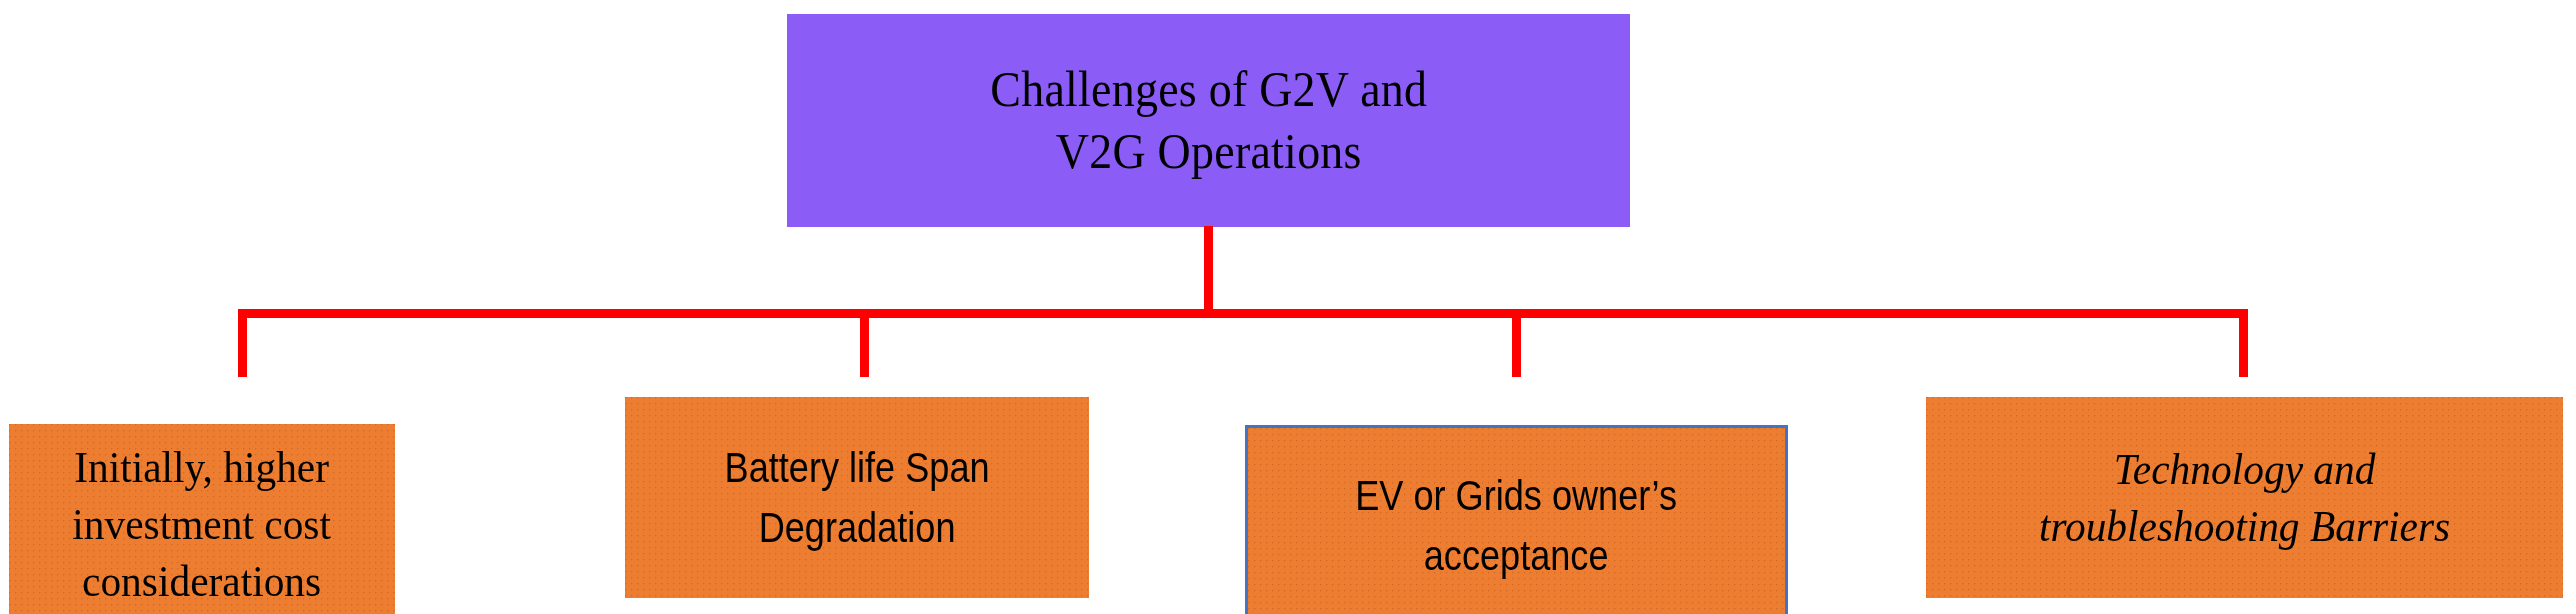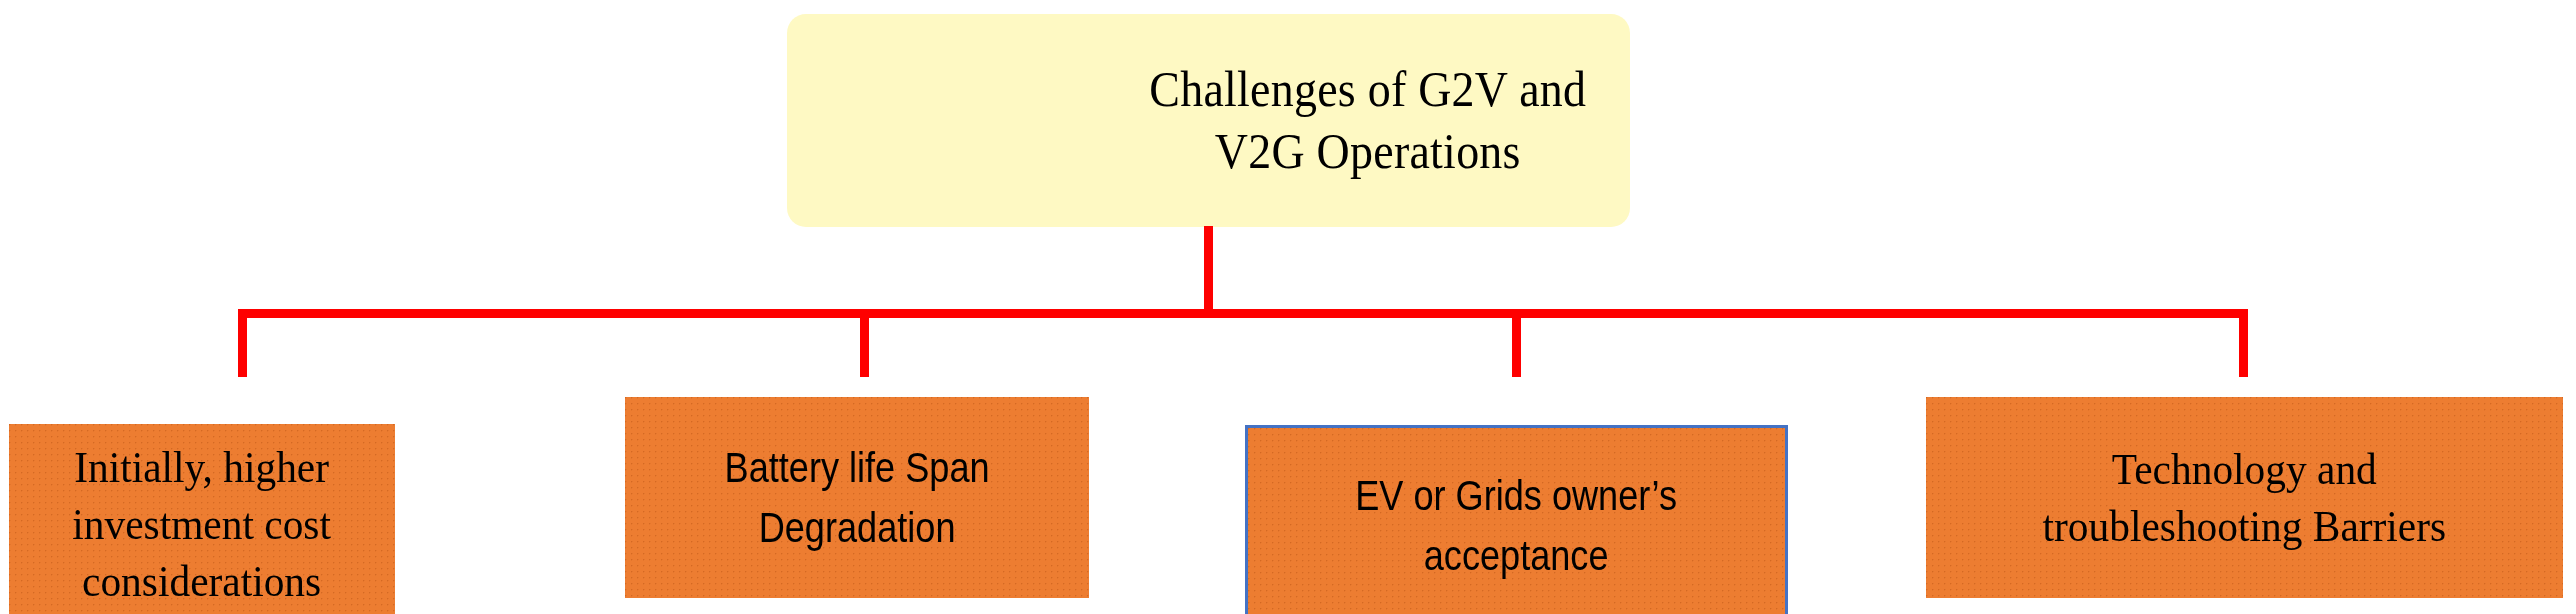--- a/index.html
+++ b/index.html
@@ -22,27 +22,26 @@
     height: 614px;
   }
 
   
   .root-node {
     position: absolute;
     left: 787px;
     top: 13.5px;
     width: 843px;
     height: 213px;
-    background: #fef9c3;
+    background: #8b5cf6;
     display: flex;
     align-items: center;
-    justify-content: flex-end;
+    justify-content: center;
     box-sizing: border-box;
     padding: 0 19px;
-    border-radius: 19px;
   }
   .root-label {
     font-family: "Liberation Serif", "DejaVu Serif", serif;
     font-size: 51px;
     line-height: 1.22;
     color: #000000;
     text-align: center;
     letter-spacing: 0.3px;
     transform: scaleX(0.90);
     white-space: pre-line;
@@ -109,21 +108,21 @@
     font-family: "Liberation Sans", "DejaVu Sans", sans-serif;
     font-size: 42px;
     line-height: 1.42;
     transform: scaleX(0.86);
   }
 
   
   #leaf-0 { left: 8.8px;   width: 386px; margin-top: 27px; }
   #leaf-1 { left: 625px;  width: 464px; }
   #leaf-2 { left: 1245px; width: 543px; border: 3.4px solid #4472C4; margin-top: 28px; }
-  #leaf-3 { left: 1926px; width: 637px; }
+  #leaf-3 { left: 1926px; width: 637px; font-style: italic; }
 
   
   #arrow-0 { left: 238px; }
   #arrow-1 { left: 860px; }
   #arrow-2 { left: 1512px; }
   #arrow-3 { left: 2239px; }
 </style>
 </head>
 <body>
 

